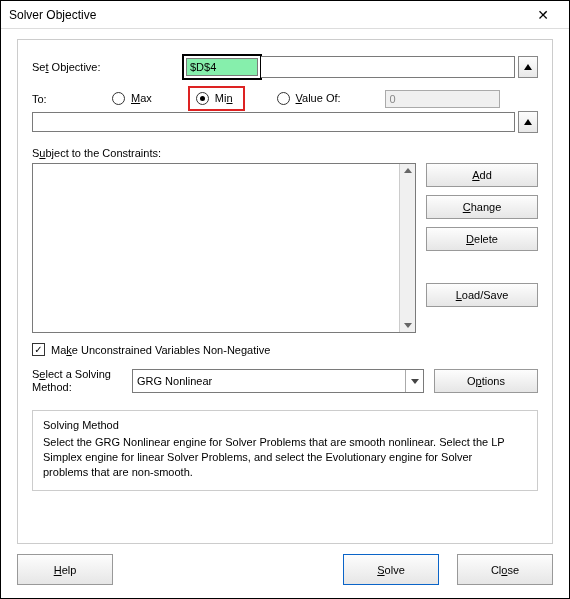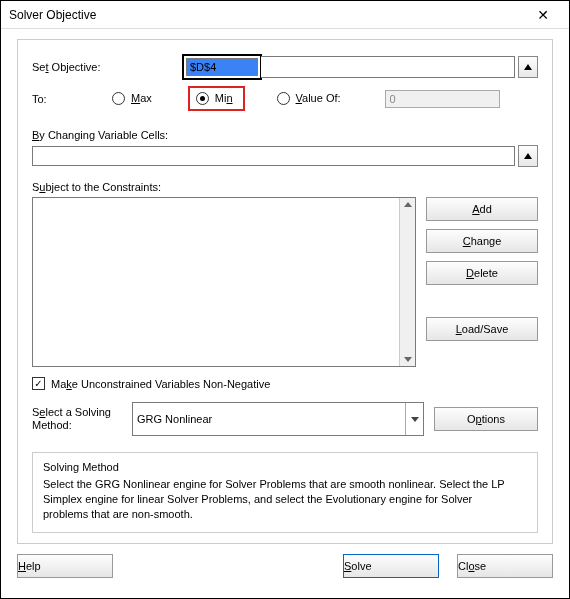--- a/index.html
+++ b/index.html
@@ -60,21 +60,21 @@
     border: 2px solid #000;
     padding: 2px;
     width: 80px;
     display: flex;
     align-items: center;
   }
   .obj-input {
     width: 100%;
     height: 18px;
     border: 1px solid #7a7a7a;
-    background: #3b82f6;
+    background: #86efac;
     font-size: 11px;
     padding: 1px 3px;
   }
   .obj-rest {
     flex: 1;
     height: 22px;
     border: 1px solid #7a7a7a;
     border-left: none;
     background: #fff;
     margin-left: -1px;
@@ -90,21 +90,21 @@
     margin-left: 3px;
   }
   .arrow-up {
     width: 0; height: 0;
     border-left: 4px solid transparent;
     border-right: 4px solid transparent;
     border-bottom: 6px solid #000;
   }
 
   
-  .to-row { margin-bottom: 18px; gap: 8px; }
+  .to-row { gap: 8px; }
   .to-label { width: 40px; }
   .radio-wrap { display: flex; margin-right: 28px; cursor: default; }
   .radio-wrap.boxed {
     border: 2px solid #d22;
     padding: 4px 10px 4px 6px;
     margin-right: 24px;
   }
   .radio {
     width: 13px; height: 13px;
     border: 1px solid #333;
@@ -187,21 +187,21 @@
     justify-content: center;
     font-size: 10px;
     line-height: 1;
   }
 
   
   .method-row { margin-bottom: 14px; }
   .method-label { width: 100px; line-height: 1.2; }
   .combo {
     flex: 1;
-    height: 34px;
+    height: 24px;
     border: 1px solid #7a7a7a;
     background: #fff;
     display: flex;
     align-items: center;
     padding: 0 4px;
     position: relative;
     margin-right: 10px;
   }
   .combo .caret {
     position: absolute;
@@ -227,25 +227,25 @@
   .desc-title { font-size: 11px; margin-bottom: 4px; }
   .desc-text { font-size: 11px; line-height: 1.35; }
 
   
   .bottom-row {
     display: flex;
     justify-content: space-between;
     margin-top: 10px;
   }
   .big-btn {
-    width: 96px; height: 24px;
+    width: 96px; height: 31px;
     border: 1px solid #999;
     background: linear-gradient(#fdfdfd,#e6e6e6);
     font-size: 11px;
-    display: flex; align-items: center; 
+    display: flex; align-items: center; justify-content: center;
     cursor: default;
   }
   .big-btn.primary { border: 1px solid #0a64c8; }
   .right-btns { display: flex; gap: 18px; }
 </style>
 </head>
 <body>
 
 <div class="window">
   <div class="titlebar">
@@ -282,21 +282,20 @@
             </div>
           <span class="lbl">Mi<span class="u">n</span></span>
         </div>
         <div class="radio-wrap">
           <div class="radio"></div>
           <span class="lbl"><span class="u">V</span>alue Of:</span>
         </div>
         <input class="valof-input" disabled="" value="0" style="">
       </div>
 
-      <div class="lbl chg-label"><span class="u">B</span>y Changing Variable Cells:</div>
       <div class="row chg-row">
         <div class="wide-input"></div>
         <div class="ref-btn">
           <div class="arrow-up"></div>
         </div>
       </div>
 
       <div class="lbl con-label">S<span class="u">u</span>bject to the Constraints:</div>
       <div class="con-area">
         <div class="con-list">

